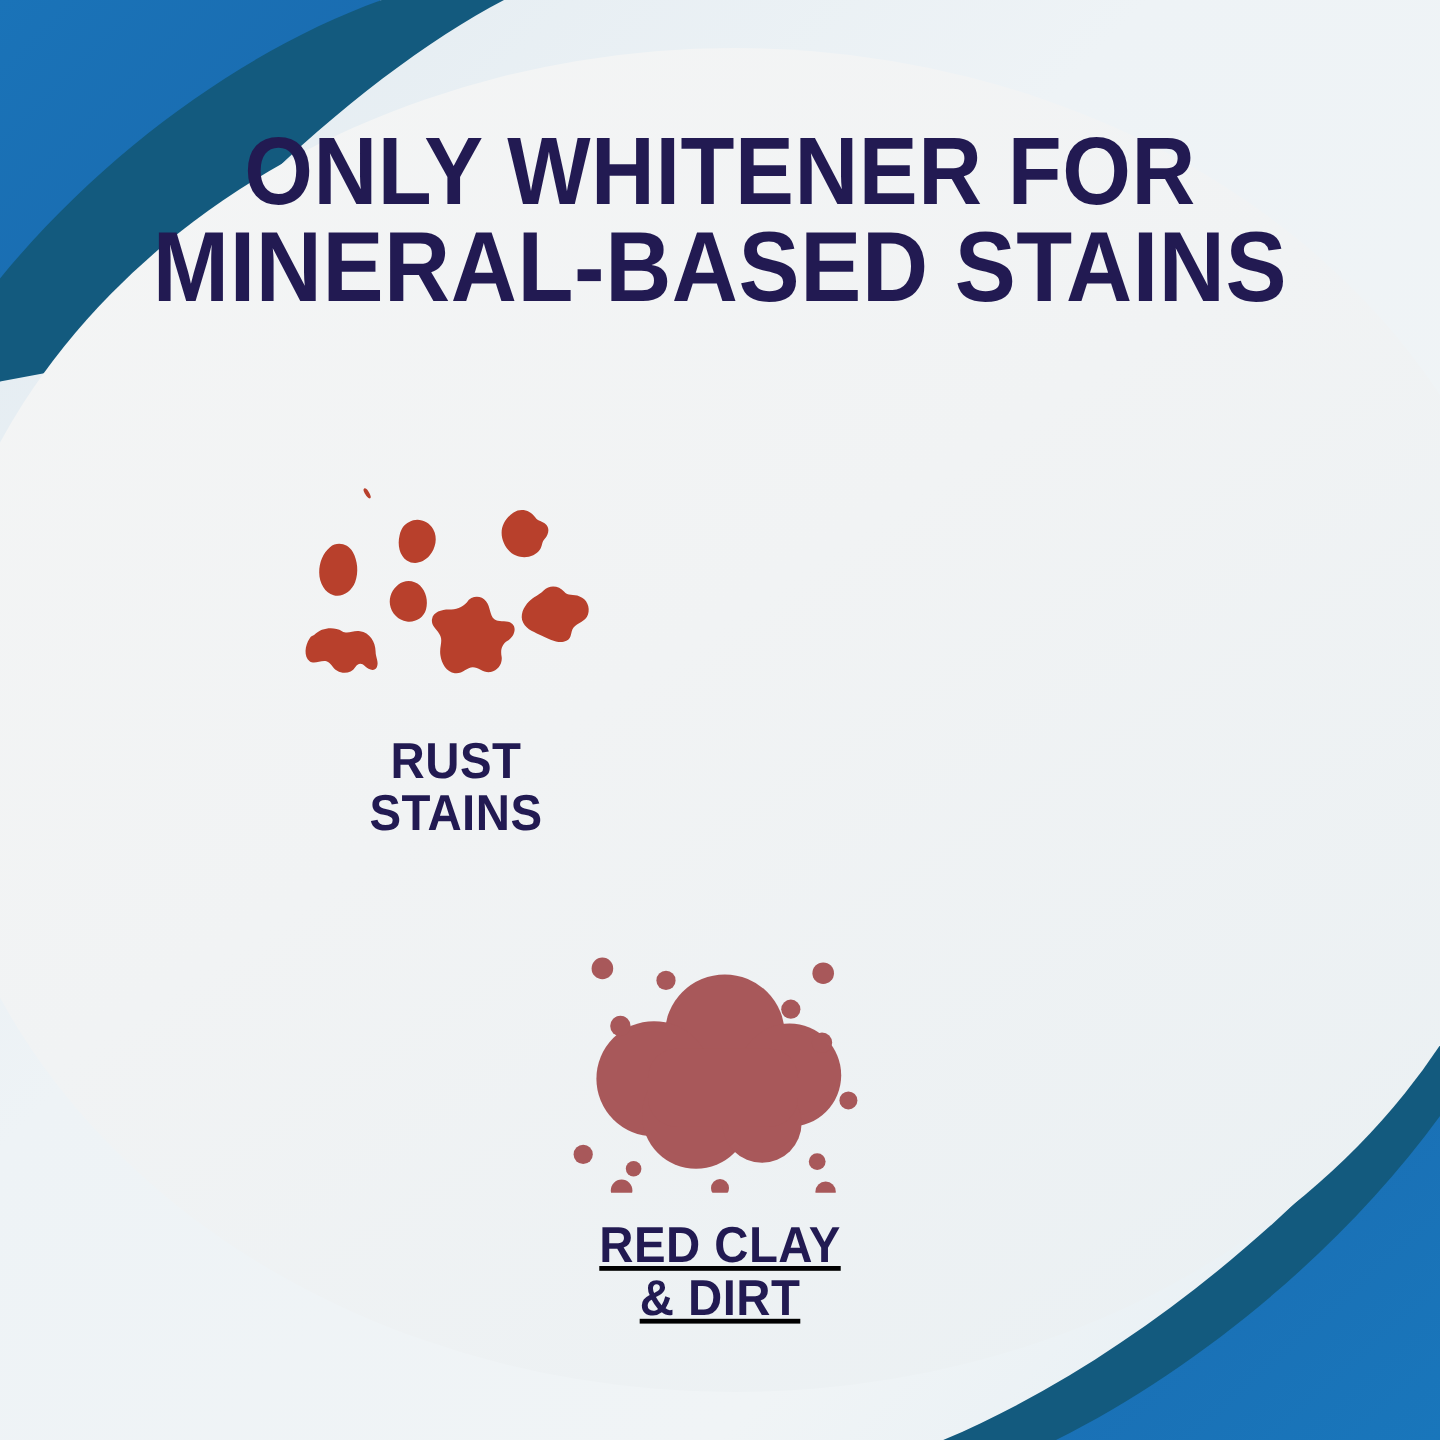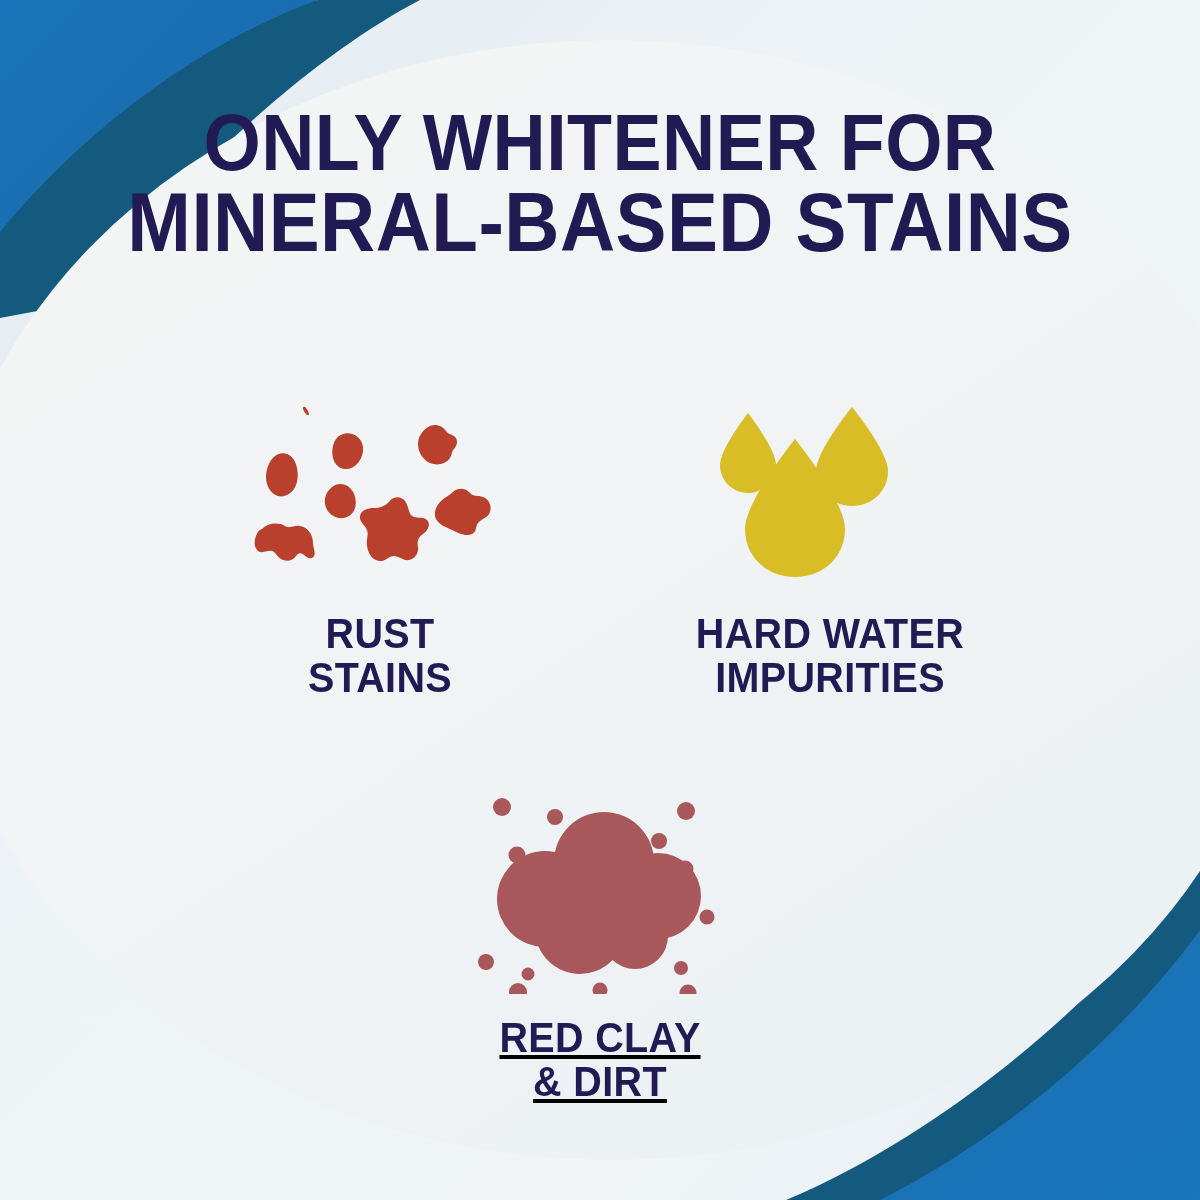--- a/index.html
+++ b/index.html
@@ -180,41 +180,20 @@
                        c1.5,-2.2 2.5,-2.0 4.0,-3.0 Z"></path>
             </g>
           </svg>
         </div>
         <div class="label">
           <span class="l">RUST</span>
           <span class="l">STAINS</span>
         </div>
       </div>
 
-      <div class="item" id="item-hardwater">
-        <div class="icon-box">
-          <svg viewBox="0 0 280 185" width="280" height="185">
-            <g fill="#d8bd26">
-
-              <path d="M58,14 C58,14 86,50 86,66 C86,82 73,94 58,94
-                       C43,94 30,82 30,66 C30,50 58,14 58,14 Z"></path>
-
-              <path d="M162,8 C162,8 198,52 198,72 C198,92 182,107 162,107
-                       C142,107 126,92 126,72 C126,52 162,8 162,8 Z"></path>
-
-              <path d="M105,40 C105,40 155,102 155,130 C155,158 133,178 105,178
-                       C77,178 55,158 55,130 C55,102 105,40 105,40 Z"></path>
-            </g>
-          </svg>
-        </div>
-        <div class="label">
-          <span class="l">HARD WATER</span>
-          <span class="l">IMPURITIES</span>
-        </div>
-      </div>
 
       <div class="item" id="item-redclay">
         <div class="icon-box">
           <svg viewBox="0 0 280 215" width="280" height="215">
             <g fill="#a8585a">
 
               <g>
                 <circle cx="144" cy="83" r="50"></circle>
                 <circle cx="85" cy="120" r="48"></circle>
                 <circle cx="198" cy="117" r="43"></circle>

